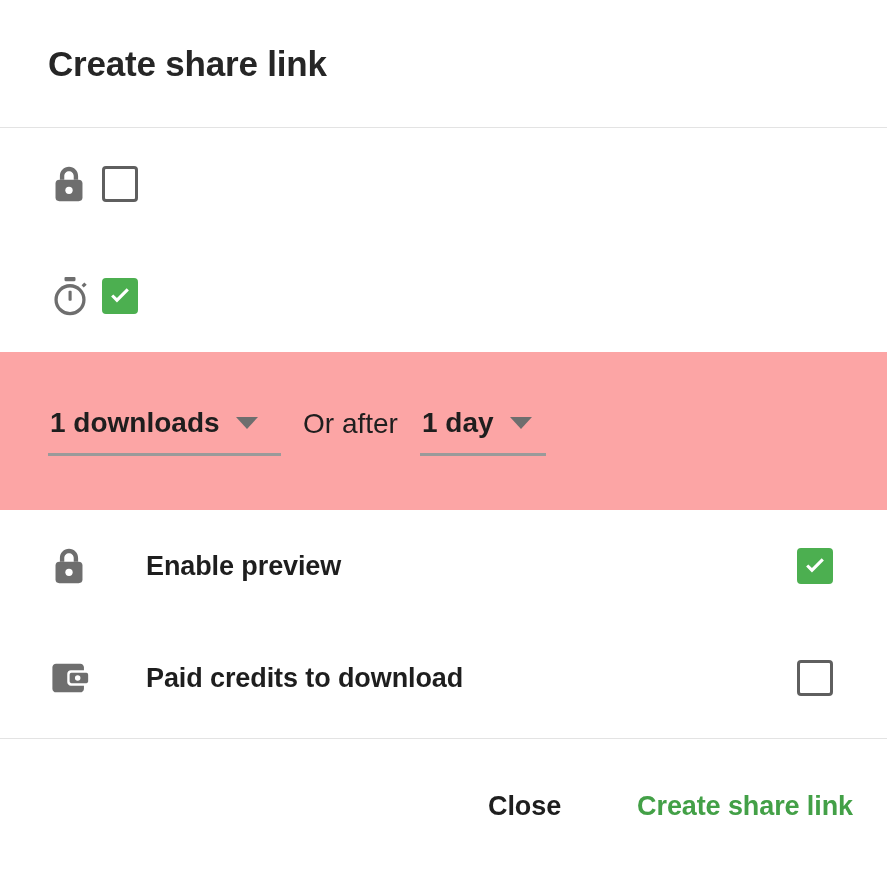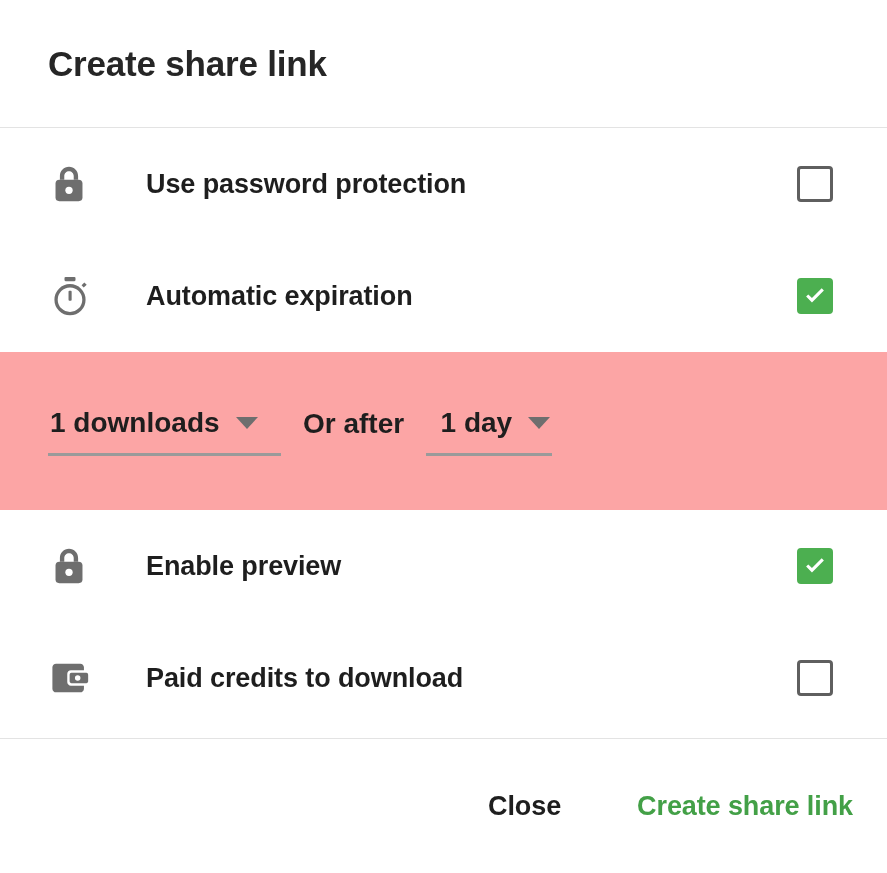--- a/index.html
+++ b/index.html
@@ -131,25 +131,25 @@
   }
   .dropdown .caret {
     margin-left: 16px;
     width: 0;
     height: 0;
     border-left: 11px solid transparent;
     border-right: 11px solid transparent;
     border-top: 12px solid #6e6e6e;
   }
   .dropdown-downloads { min-width: 233px; }
-  .dropdown-duration  { min-width: 126px; justify-content: flex-end; }
+  .dropdown-duration  { min-width: 126px; }
 
   .band-conjunction {
     font-size: 28px;
-    font-weight: bold;
+    font-weight: normal;
     color: #1e1e1e;
     margin: 0 22px 14px 22px;
     white-space: nowrap;
   }
 
   
   .dialog-footer {
     flex: 0 0 auto;
     height: 135px;
     border-top: 1px solid #e3e3e3;
@@ -186,38 +186,36 @@
   <div class="dialog-body">
 
     <div class="option-row">
       <div class="option-icon">
         <svg class="icon-svg" width="42" height="48" viewBox="0 0 24 24" aria-hidden="true">
           <path fill="#6e6e6e" d="M12 2.2c-2.9 0-5.2 2.3-5.2 5.2v2.1h2.5V7.4c0-1.5 1.2-2.7 2.7-2.7s2.7 1.2 2.7 2.7v2.1h2.5V7.4c0-2.9-2.3-5.2-5.2-5.2z"></path>
           <rect x="4.3" y="9.5" width="15.4" height="12.3" rx="2.2" fill="#6e6e6e"></rect>
           <circle cx="12" cy="15.6" r="2.1" fill="#ffffff"></circle>
         </svg>
       </div>
-      <div class="option-label">Use password protection</div>
       <div class="option-control">
         <div class="checkbox off">
           
         </div>
       </div>
     </div>
 
     <div class="option-row">
       <div class="option-icon">
         <svg class="icon-svg" width="44" height="48" viewBox="0 0 24 24" aria-hidden="true">
           <rect x="9" y="1.6" width="6" height="2.3" rx="0.6" fill="#6e6e6e"></rect>
           <path d="M18.3 6.1l1.5-1.5 1.3 1.3-1.6 1.5z" fill="#6e6e6e"></path>
           <circle cx="12" cy="14" r="7.6" fill="none" stroke="#6e6e6e" stroke-width="1.8"></circle>
           <rect x="11.2" y="9.2" width="1.7" height="5.4" rx="0.5" fill="#6e6e6e"></rect>
         </svg>
       </div>
-      <div class="option-label">Automatic expiration</div>
       <div class="option-control">
         <div class="checkbox on">
           <svg class="tick" width="26" height="26" viewBox="0 0 24 24" aria-hidden="true">
             <path d="M9.2 17.9 3.8 12.5l2-2 3.4 3.4 9-9 2 2z" fill="#ffffff"></path>
           </svg>
         </div>
       </div>
     </div>
 
     <div class="settings-band">

